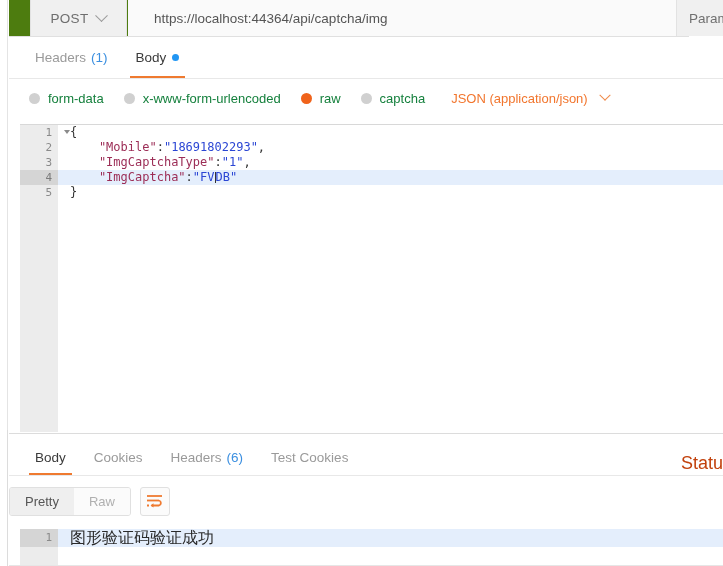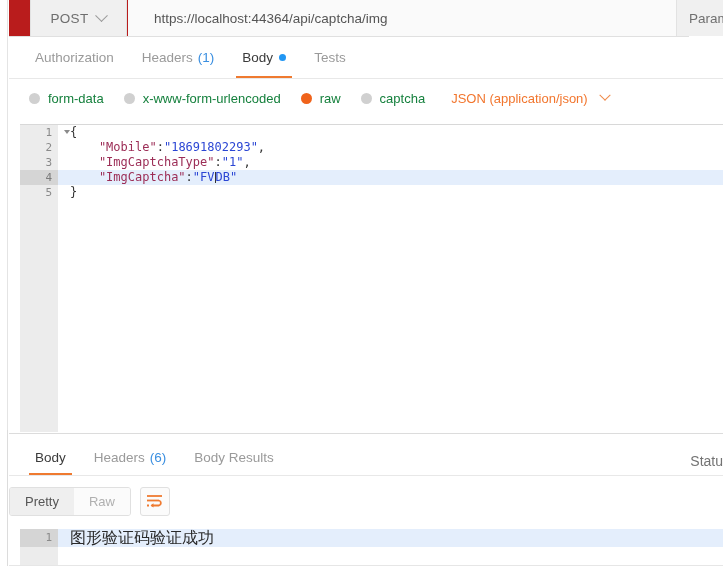--- a/index.html
+++ b/index.html
@@ -28,21 +28,21 @@
     position: absolute; left: 0; top: 430px;
     width: 8px; height: 136px;
     background: #ffffff;
     border-right: 1px solid #dcdcdc;
   }
 
   
   .urlbar {
     position: absolute; left: 9px; top: 0;
     width: 680px; height: 37px;
-    background: #b91c1c;
+    background: #4d7c0f;
     border-bottom: 1px solid #e0e0e0;
   }
   .method-box {
     position: absolute; left: 21px; top: 0;
     width: 97px; height: 36px;
     background: #f0f0f0;
     border-left: 1px solid #e2e2e2;
     border-right: 1px solid #e2e2e2;
     display: flex; align-items: center; justify-content: center;
     gap: 9px;
@@ -210,21 +210,21 @@
   .resp-tabs {
     position: absolute; left: 0; top: 6px;
     width: 714px; height: 36px;
     display: flex; align-items: flex-end;
     padding-left: 12px;
     border-bottom: 1px solid #e8e8e8;
   }
   .resp-tabs .rtab { height: 35px; }
   .status-text {
     position: absolute; right: 0; top: 13px;
-    font-size: 14px; color: #737373;
+    font-size: 18px; color: #c2410c;
     white-space: nowrap;
   }
 
   .resp-toolbar {
     position: absolute; left: 0; top: 48px;
     width: 714px; height: 38px;
     display: flex; align-items: center;
     padding-left: 0;
     gap: 9px;
   }
@@ -316,32 +316,26 @@
     <div class="url-field">
       <span class="url-text">https://localhost:44364/api/captcha/img</span>
     </div>
     <div class="params-box">
       <span class="params-text">Param</span>
     </div>
   </div>
 
   <div class="req-tabs">
     <div class="rtab">
-      <span>Authorization</span>
-    </div>
-    <div class="rtab">
       <span>Headers</span>
       <span class="count">(1)</span>
     </div>
     <div class="rtab active">
       <span>Body</span>
       <span class="dot-blue"></span>
-    </div>
-    <div class="rtab">
-      <span>Tests</span>
     </div>
   </div>
 
   <div class="bodytype">
     <div class="radio-item">
       <span class="radio"></span>
       <span class="radio-label">form-data</span>
     </div>
     <div class="radio-item">
       <span class="radio"></span>
@@ -381,25 +375,28 @@
     </div>
   </div>
 
   <div class="resp-wrap">
 
     <div class="resp-tabs">
       <div class="rtab active">
         <span>Body</span>
       </div>
       <div class="rtab">
+        <span>Cookies</span>
+      </div>
+      <div class="rtab">
         <span>Headers</span>
         <span class="count">(6)</span>
       </div>
       <div class="rtab">
-        <span>Body Results</span>
+        <span>Test Cookies</span>
       </div>
       <span class="status-text">Statu</span>
     </div>
 
     <div class="resp-toolbar">
       <div class="seg">
         <div class="seg-btn active">
           <span>Pretty</span>
         </div>
         <div class="seg-btn">

